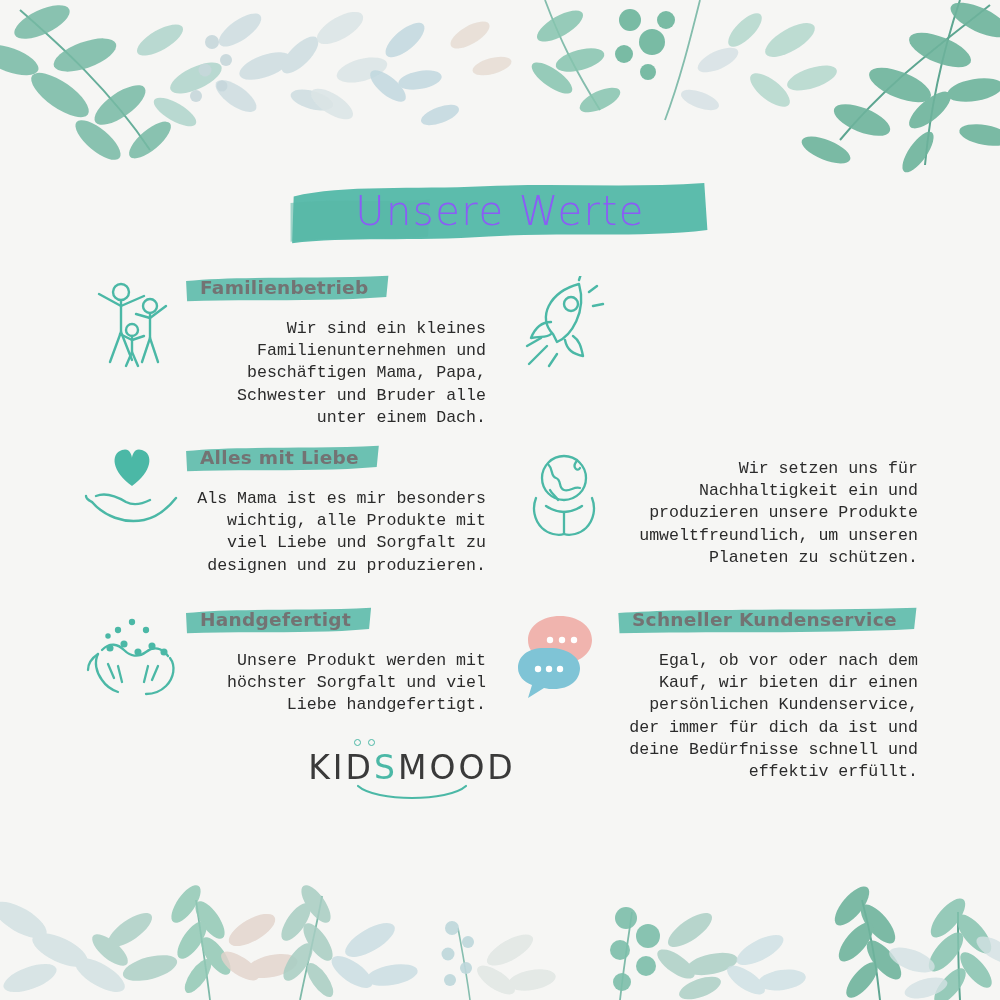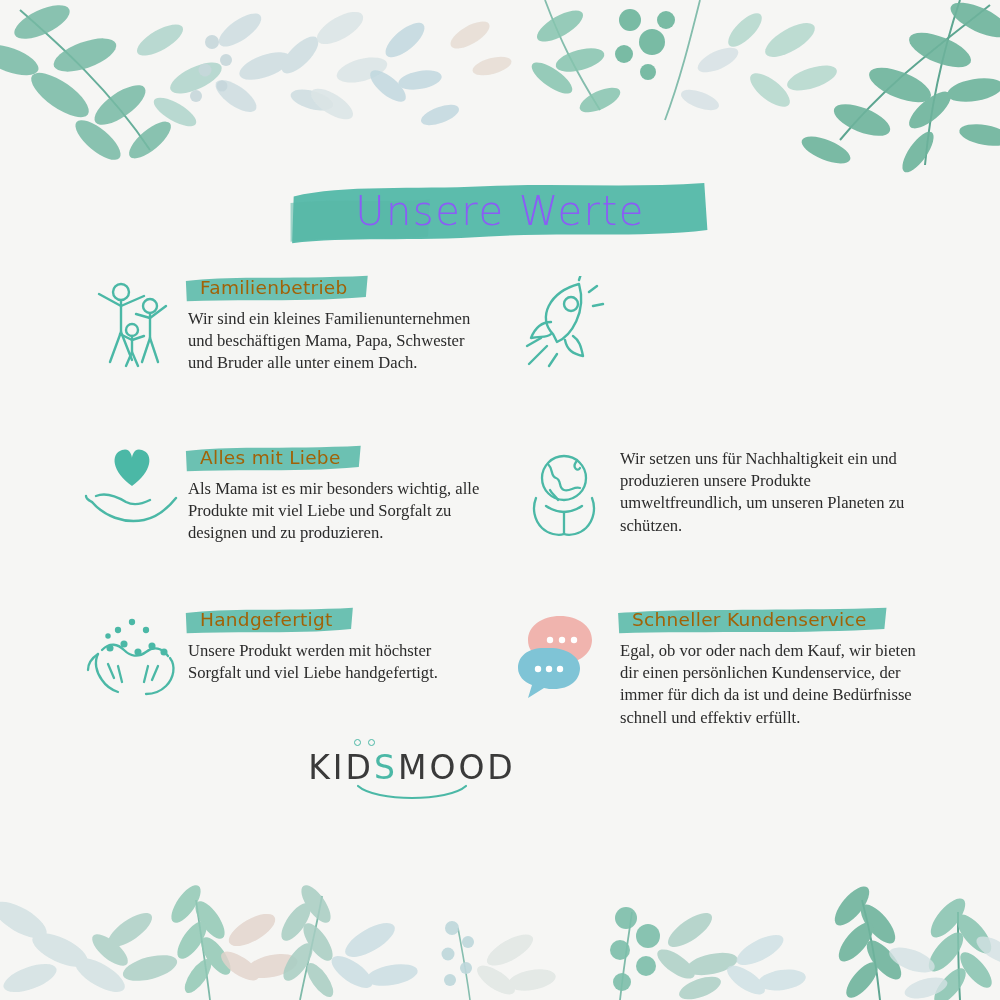--- a/index.html
+++ b/index.html
@@ -74,34 +74,35 @@
     padding: 3px 22px 6px 16px;
     margin-left: -2px;
   }
   .label-wrap .brush-sm {
     position: absolute; top: 0; left: 0; width: 100%; height: 100%;
     z-index: 0;
   }
   .label-text {
     position: relative; z-index: 1;
     font-family: "DejaVu Sans", sans-serif;
-    font-weight: 400;
+    font-weight: 700;
     font-size: 18.5px;
-    color: #a16207;
+    color: #737373;
     letter-spacing: .3px;
     white-space: nowrap;
   }
   .feat-desc {
-    margin-top: 4px;
+    margin-top: 14px;
     padding-left: 2px;
-    font-family: Liberation Serif, serif;
+    font-family: Liberation Mono, monospace;
     font-size: 16.6px;
     line-height: 1.34;
     color: #2b2b2b;
     max-width: 300px;
+    text-align: right;
   }
   .feature.right .feat-desc { max-width: 300px; }
 
   
   .logo {
     position: absolute;
     top: 748px; left: 0; width: 824px;
     text-align: center;
   }
   .logo-inner { display: inline-block; position: relative; }

